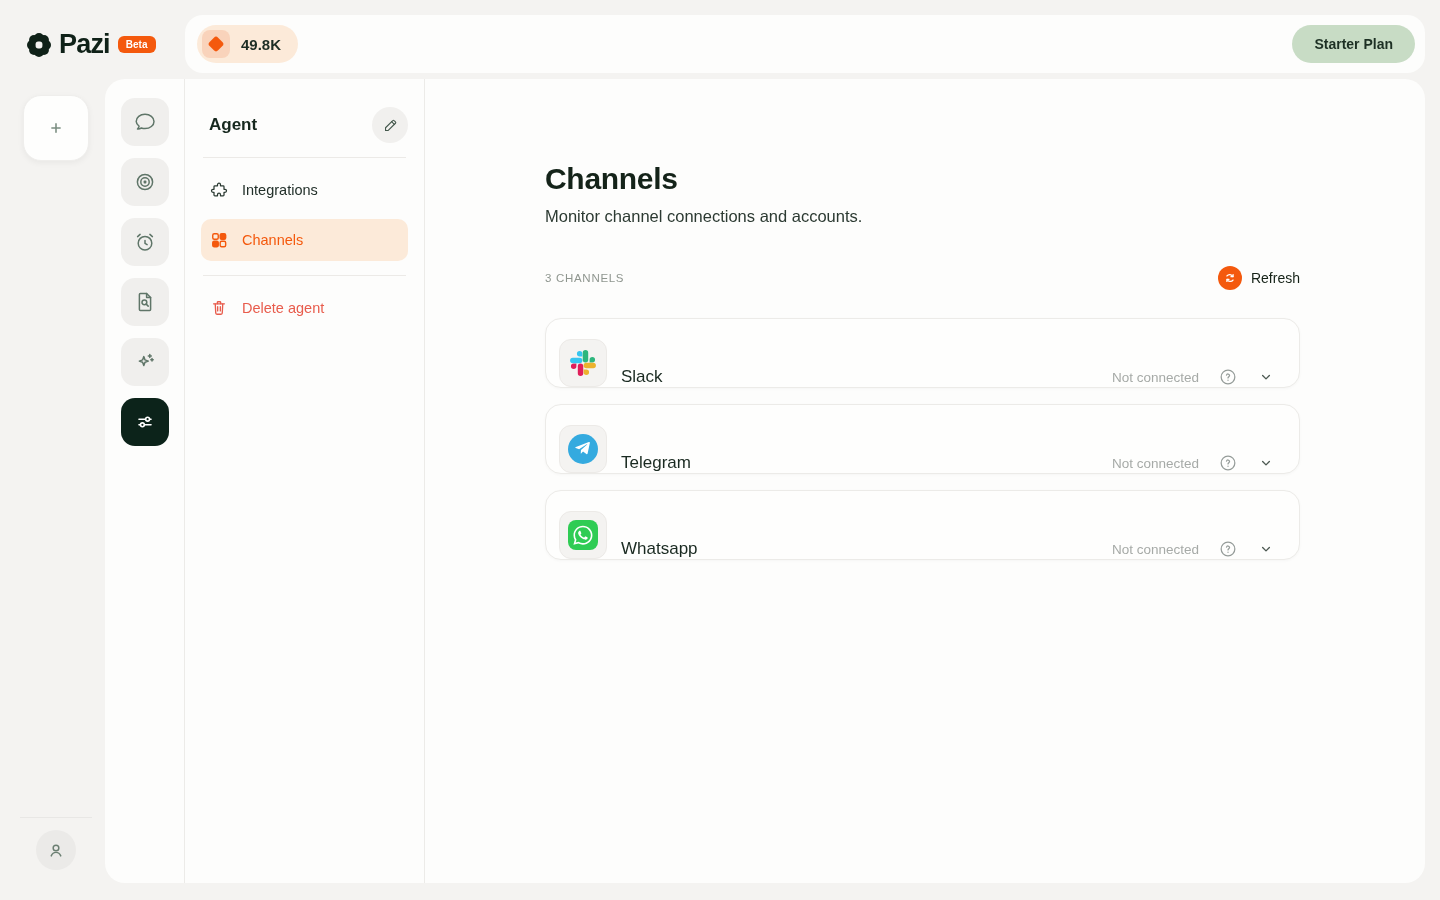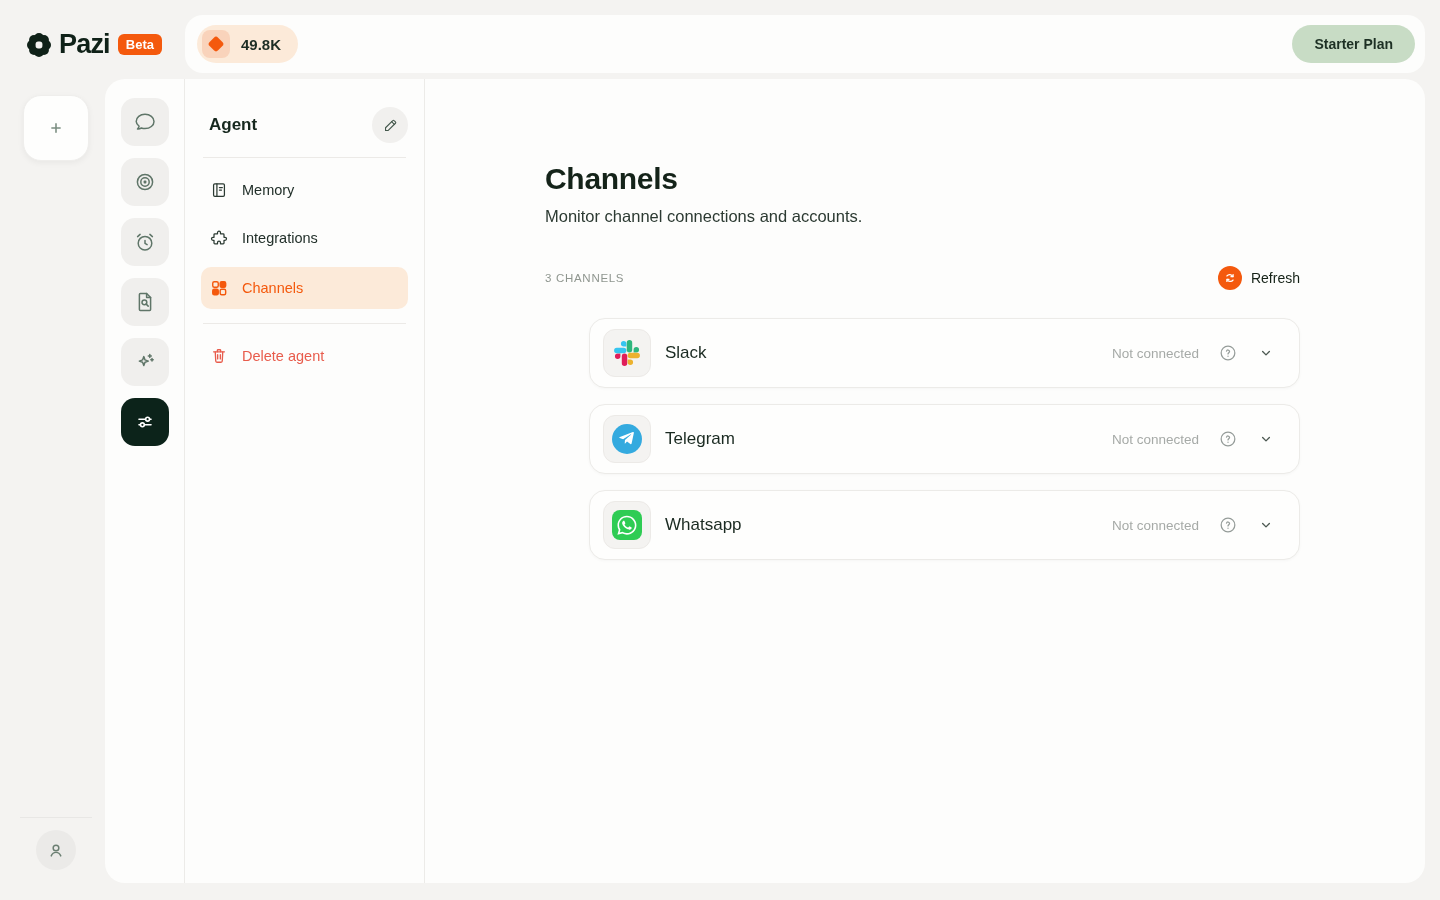--- a/index.html
+++ b/index.html
@@ -3,21 +3,21 @@
 <meta charset="utf-8">
 <style>
   * { margin:0; padding:0; box-sizing:border-box; }
   html,body { width:1440px; height:900px; }
   body { background:#f4f3f1; font-family:"Liberation Sans",sans-serif; color:#16281e; overflow:hidden; }
   .app { position:relative; width:1440px; height:900px; }
 
   
   .logo { position:absolute; left:24px; top:29px; display:flex; align-items:center; gap:5px; }
   .logo-text { font-size:27px; font-weight:800; letter-spacing:-0.8px; color:#0f2118; }
-  .beta-badge { background:#f4590d; color:#fff; font-size:13px; font-weight:700; padding:3px 8px; border-radius:6px; margin-left:3px; }
+  .beta-badge { background:#f4590d; color:#fff; font-size:10px; font-weight:700; padding:3px 8px; border-radius:6px; margin-left:3px; }
 
   
   .topbar { position:absolute; left:185px; top:15px; width:1240px; height:58px; background:#fdfdfc; border-radius:18px; display:flex; align-items:center; justify-content:space-between; padding:0 10px 0 12px; }
   .credits-pill { display:flex; align-items:center; gap:11px; background:#fcead9; border-radius:999px; padding:5px 17px 5px 5px; cursor:pointer; }
   .credits-tile { width:28px; height:28px; background:#f9d3bb; border-radius:8px; display:flex; align-items:center; justify-content:center; }
   .diamond { width:12px; height:12px; background:#f4590d; border-radius:3px; transform:rotate(45deg); }
   .credits-value { font-size:15px; font-weight:700; color:#1d2d24; }
   .plan-btn { height:38px; padding:0 22px; background:#c8dcc5; border:none; border-radius:999px; font-size:14px; font-weight:700; color:#1d3024; font-family:inherit; cursor:pointer; }
 
   
@@ -48,21 +48,21 @@
 
   
   .content { flex:1; padding-left:120px; }
   .content-title { margin-top:83px; font-size:30px; font-weight:700; color:#142319; letter-spacing:-0.3px; }
   .content-sub { margin-top:11px; font-size:16.5px; color:#2c3a32; }
   .list-head { width:755px; margin-top:40px; display:flex; align-items:center; justify-content:space-between; }
   .count-label { font-size:11.5px; letter-spacing:0.7px; color:#8f968f; }
   .refresh-btn { display:flex; align-items:center; gap:9px; background:none; border:none; font-family:inherit; font-size:14px; font-weight:500; color:#152217; cursor:pointer; }
   .refresh-circle { width:24px; height:24px; border-radius:50%; background:#f4590d; color:#fff; display:flex; align-items:center; justify-content:center; }
   .cards { width:755px; margin-top:28px; display:flex; flex-direction:column; gap:16px; }
-  .card { height:70px; background:#fefefd; border:1px solid #ecebe8; border-radius:16px; box-shadow:0 1px 3px rgba(0,0,0,0.03); display:flex; align-items:center; padding:0 24px 0 13px; cursor:pointer;margin-left:44px; }
+  .card { height:70px; background:#fefefd; border:1px solid #ecebe8; border-radius:16px; box-shadow:0 1px 3px rgba(0,0,0,0.03); display:flex; align-items:flex-end; padding:0 24px 0 13px; cursor:pointer; }
   .app-tile { width:48px; height:48px; border-radius:12px; background:#f4f3f1; border:1px solid #eceae7; display:flex; align-items:center; justify-content:center; }
   .card-name { margin-left:14px; font-size:17px; font-weight:500; color:#1a2a21; }
   .card-right { margin-left:auto; display:flex; align-items:center; gap:19px; }
   .status { font-size:13.5px; color:#a6aaa7; }
   .help-btn { border:none; background:none; color:#959c99; display:flex; cursor:pointer; padding:0; }
   .chev-btn { border:none; background:none; color:#4e5a54; display:flex; cursor:pointer; padding:0; }
 </style>
 </head>
 <body>
 
@@ -183,30 +183,20 @@
             <svg width="17" height="17" viewBox="0 0 24 24" fill="none" stroke="currentColor" stroke-width="1.6" stroke-linecap="round" stroke-linejoin="round">
               <path d="M5 19h3.8L19 8.8a1.3 1.3 0 0 0 0-1.9l-1.9-1.9a1.3 1.3 0 0 0-1.9 0L5 15.2V19z"></path>
               <path d="M13.6 6.6l3.8 3.8"></path>
             </svg>
           </span>
         </button>
       </div>
       <hr class="agent-hr">
 
 
-      <div class="menu-item">
-        <span class="mi-icon">
-          <svg width="20" height="20" viewBox="0 0 24 24" fill="none" stroke="currentColor" stroke-width="1.5" stroke-linecap="round" stroke-linejoin="round">
-            <rect x="5.5" y="4.5" width="13" height="15" rx="1.5"></rect>
-            <path d="M9.5 4.5v15"></path>
-            <path d="M12.5 9h3.5M12.5 12h2.5"></path>
-          </svg>
-        </span>
-        <span>Memory</span>
-      </div>
 
       <div class="menu-item">
         <span class="mi-icon">
           <svg width="20" height="20" viewBox="0 0 24 24" fill="none" stroke="currentColor" stroke-width="1.5" stroke-linejoin="round">
             <path d="M10.2 5.6c0-1 .8-1.8 1.8-1.8s1.8.8 1.8 1.8V7h3.2c.6 0 1 .4 1 1v3.2h1.2c1 0 1.8.8 1.8 1.8s-.8 1.8-1.8 1.8H18V18c0 .6-.4 1-1 1h-3.2v-1.4c0-1-.8-1.8-1.8-1.8s-1.8.8-1.8 1.8V19H7c-.6 0-1-.4-1-1v-3.2H4.8c-1 0-1.8-.8-1.8-1.8s.8-1.8 1.8-1.8H6V8c0-.6.4-1 1-1h3.2V5.6z"></path>
           </svg>
         </span>
         <span>Integrations</span>
       </div>
 

